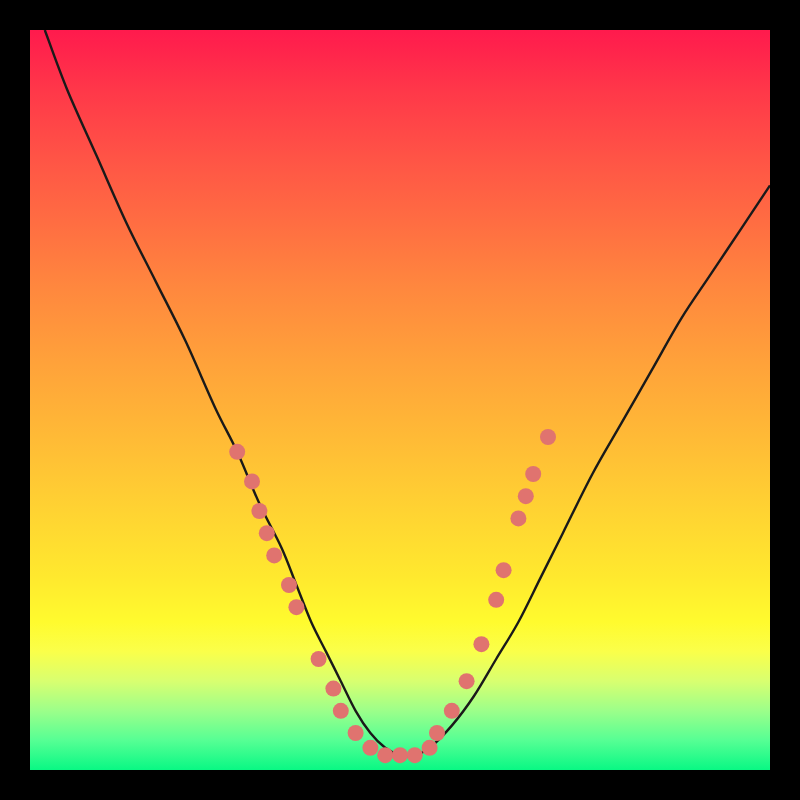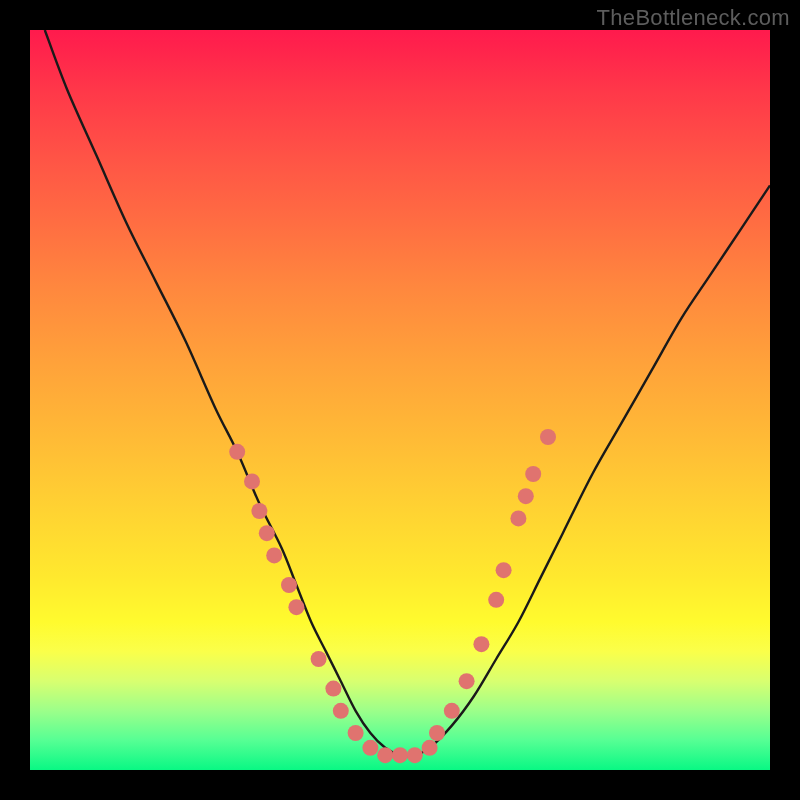--- a/index.html
+++ b/index.html
@@ -90,14 +90,13 @@
           <circle cx="451.40" cy="614.20" r="8" fill="#e0736f" stroke="#c9524f" stroke-width="0"></circle>
           <circle cx="466.20" cy="569.80" r="8" fill="#e0736f" stroke="#c9524f" stroke-width="0"></circle>
           <circle cx="473.60" cy="540.20" r="8" fill="#e0736f" stroke="#c9524f" stroke-width="0"></circle>
           <circle cx="488.40" cy="488.40" r="8" fill="#e0736f" stroke="#c9524f" stroke-width="0"></circle>
           <circle cx="495.80" cy="466.20" r="8" fill="#e0736f" stroke="#c9524f" stroke-width="0"></circle>
           <circle cx="503.20" cy="444.00" r="8" fill="#e0736f" stroke="#c9524f" stroke-width="0"></circle>
           <circle cx="518.00" cy="407.00" r="8" fill="#e0736f" stroke="#c9524f" stroke-width="0"></circle>
         </g>
     </svg>
   </div>
-  <div class="watermark">TheBottleneck.com</div>
 </div>
 
 </body></html>

